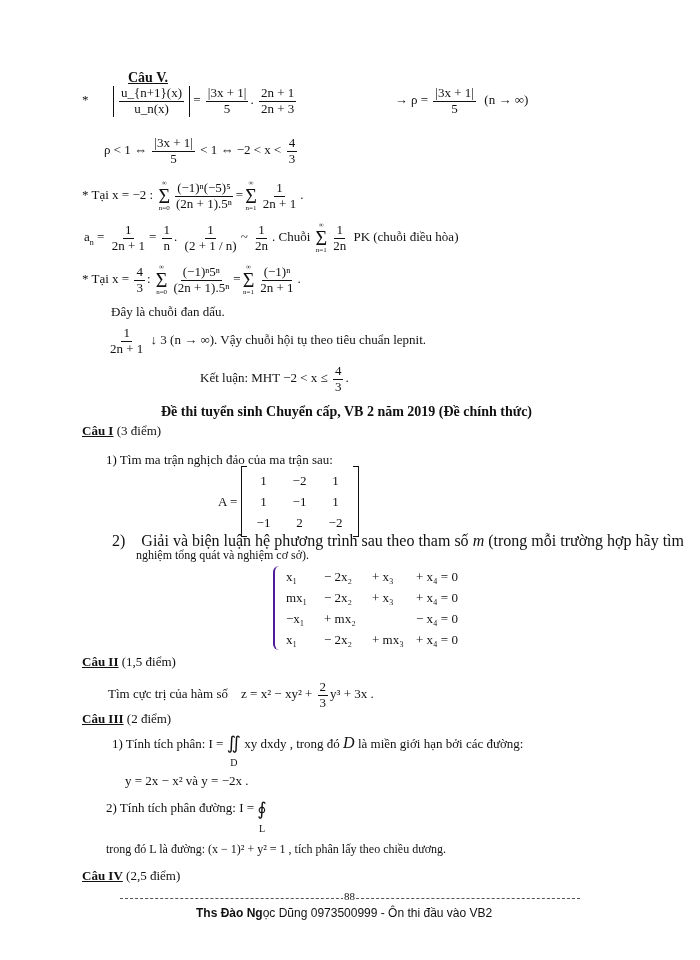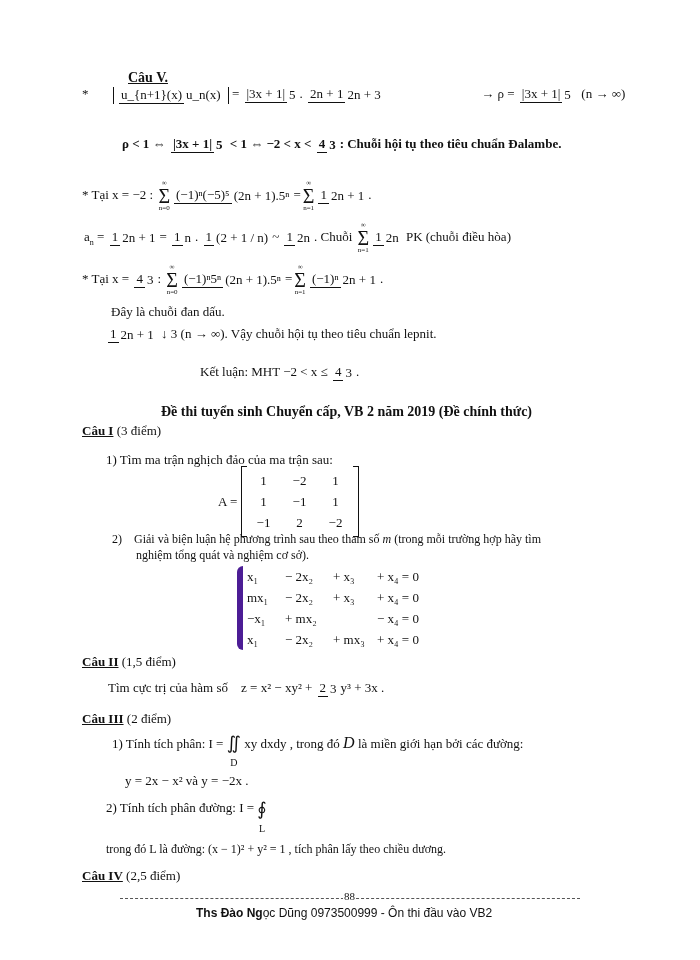--- a/index.html
+++ b/index.html
@@ -2,33 +2,33 @@
 <html><head>
 <meta charset="utf-8">
 <style>
   html, body { margin:0; padding:0; background:#ffffff; }
   body { width:700px; height:960px; position:relative; overflow:hidden;
          font-family:"Liberation Serif", serif; color:#111; font-size:13px; }
   .abs { position:absolute; white-space:nowrap; }
   .b { font-weight:bold; }
   .u { text-decoration:underline; }
   .it { font-style:italic; }
-  .frac { display:inline-flex; align-items:center; vertical-align:middle; margin:0 2px; line-height:1.15; }
+  .frac { display:inline-flex; flex-direction:column; align-items:center; vertical-align:middle; margin:0 2px; line-height:1.15; }
   .frac > span:first-child { border-bottom:1px solid #111; padding:0 2px; }
   .frac > span:last-child { padding:0 2px; }
   .bigabs { display:inline-block; border-left:1.5px solid #111; border-right:1.5px solid #111; padding:0 3px; vertical-align:middle; }
   .sum { display:inline-flex; flex-direction:column; align-items:center; vertical-align:middle; line-height:1; margin:0 2px; }
   .sum .top, .sum .bot { font-size:7px; }
   .sum .sig { font-size:20px; line-height:0.9; }
   sub, sup { font-size:8px; }
   .matrix { display:inline-grid; grid-template-columns:repeat(3,36px); border-left:1px solid #111; border-right:1px solid #111; padding:4px 4px; vertical-align:middle; position:relative; }
   .matrix span { text-align:center; line-height:21px; }
   .matrix::before, .matrix::after { content:""; position:absolute; top:0; bottom:0; width:5px; border-top:1px solid #111; border-bottom:1px solid #111; }
   .matrix::before { left:0; } .matrix::after { right:0; }
-  .system { border-left:6px solid #4c1d95; border-radius:6px 0 0 6px; padding-left:4px; }
+  .system { border-left:2px solid #4c1d95; border-radius:6px 0 0 6px; padding-left:11px;margin-left:36px; }
   .system div { line-height:21px; }
   .eqgrid { display:grid; grid-template-columns:38px 48px 44px 60px; }
   .footer-line { position:absolute; left:120px; width:460px; top:898px; border-top:1px dashed #555; }
   .footer-credit { font-family:"Liberation Sans", sans-serif; font-size:12px; }
 </style>
 </head>
 <body>
 
 <div class="abs b u" style="left:128px;top:70px;font-size:14px;">Câu V.</div>
 
@@ -52,31 +52,31 @@
     </span>
   <span style="display:inline-block;width:90px"></span>
   <span>→ ρ =</span>
   <span class="frac">
       <span>|3x + 1|</span>
       <span>5</span>
     </span>
   &nbsp;<span>(n → ∞)</span>
 </div>
 
-<div class="abs" style="left:122px;top:136px;font-weight:bold;">
+<div class="abs" style="left:104px;top:136px;">
   <span>ρ &lt; 1 ⇔</span>
   <span class="frac">
       <span>|3x + 1|</span>
       <span>5</span>
     </span>
   <span>&lt; 1 ⇔ −2 &lt; x &lt;</span>
   <span class="frac">
       <span>4</span>
       <span>3</span>
-    </span><span>: Chuỗi hội tụ theo tiêu chuẩn Đalambe.</span>
+    </span>
 </div>
 
 <div class="abs" style="left:82px;top:180px;">
   <span>* Tại  x = −2 :</span>
   <span class="sum">
       <span class="top">∞</span>
       <span class="sig">Σ</span>
       <span class="bot">n=0</span>
     </span><span class="frac">
       <span>(−1)ⁿ(−5)⁵</span>
@@ -174,21 +174,21 @@
       <span>−2</span>
       <span>1</span>
     <span>1</span>
       <span>−1</span>
       <span>1</span>
     <span>−1</span>
       <span>2</span>
       <span>−2</span>
   </span>
 </div>
-<div class="abs" style="left:112px;top:532px;font-size:12px;">
+<div class="abs" style="left:112px;top:532px;font-size:16px;">
   <span>2)</span>&nbsp;&nbsp;&nbsp;&nbsp;<span>Giải và biện luận hệ phương trình sau theo tham số</span>
   <span class="it">m</span>
   <span>(trong mỗi trường hợp hãy tìm</span>
 </div>
 <div class="abs" style="left:136px;top:548px;font-size:12px;">nghiệm tổng quát và nghiệm cơ sở).</div>
 <div class="abs system" style="left:237px;top:566px;">
   <div class="eqgrid">
       <span>x₁</span>
       <span>− 2x₂</span>
       <span>+ x₃</span>

